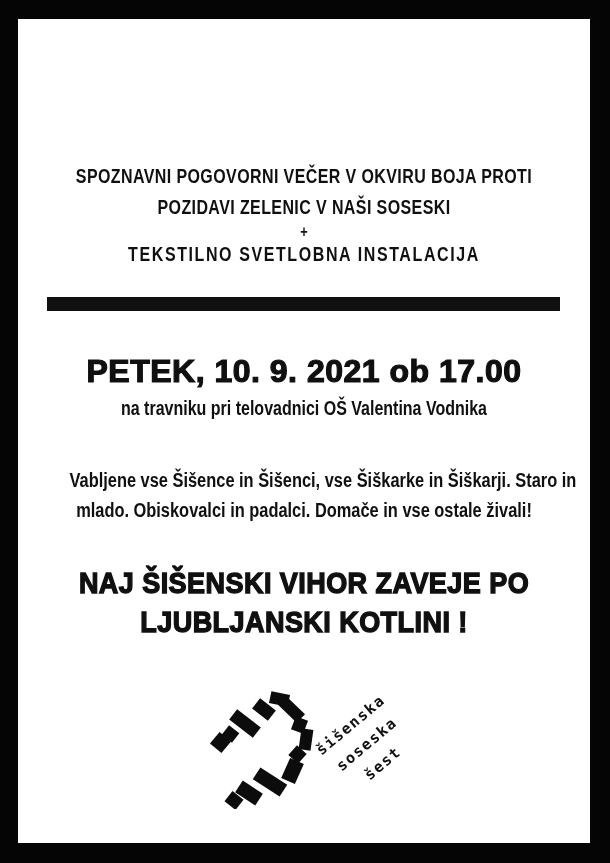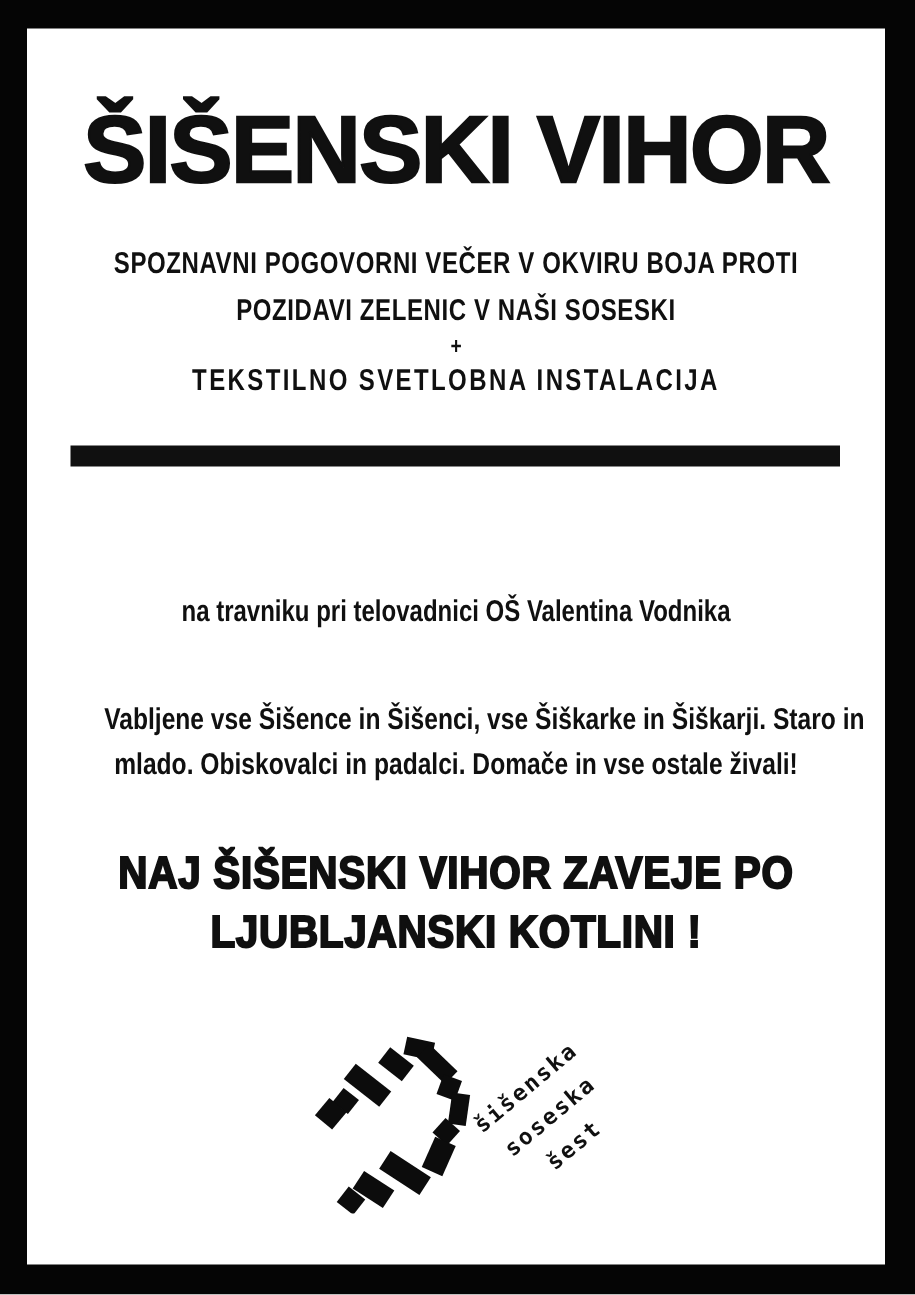--- a/index.html
+++ b/index.html
@@ -100,31 +100,31 @@
     line-height: 25px;
     letter-spacing: 1.5px;
     white-space: nowrap;
   }
 </style>
 </head>
 <body>
 
 <div class="poster">
 
-  <div class="abs title">ŠIŠENSKI VIHOR</div>
 
   <div class="abs subtitle">
     <div class="ln">SPOZNAVNI POGOVORNI VEČER V OKVIRU BOJA PROTI</div>
     <div class="ln">POZIDAVI ZELENIC V NAŠI SOSESKI</div>
     <div class="plus">+</div>
     <div class="ln3">TEKSTILNO SVETLOBNA INSTALACIJA</div>
   </div>
 
   <div class="bar"></div>
 
+  <div class="abs datetime">PETEK, 10. 9. 2021 ob 17.00</div>
   <div class="abs location">na travniku pri telovadnici OŠ Valentina Vodnika</div>
 
   <div class="abs invitation">
     <div>Vabljene vse Šišence in Šišenci, vse Šiškarke in Šiškarji. Staro in</div>
     <div>mlado. Obiskovalci in padalci. Domače in vse ostale živali!</div>
   </div>
 
   <div class="abs cta">
     <div>NAJ ŠIŠENSKI VIHOR ZAVEJE PO</div>
     <div>LJUBLJANSKI KOTLINI !</div>

